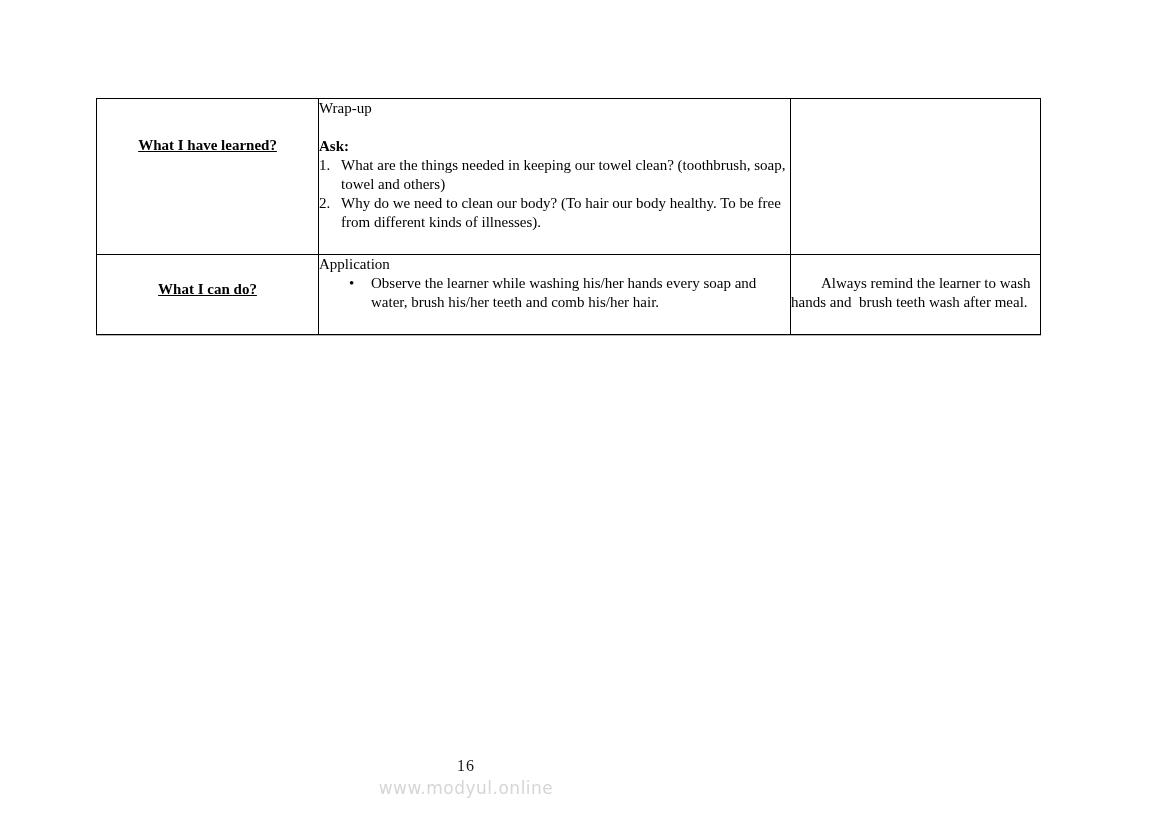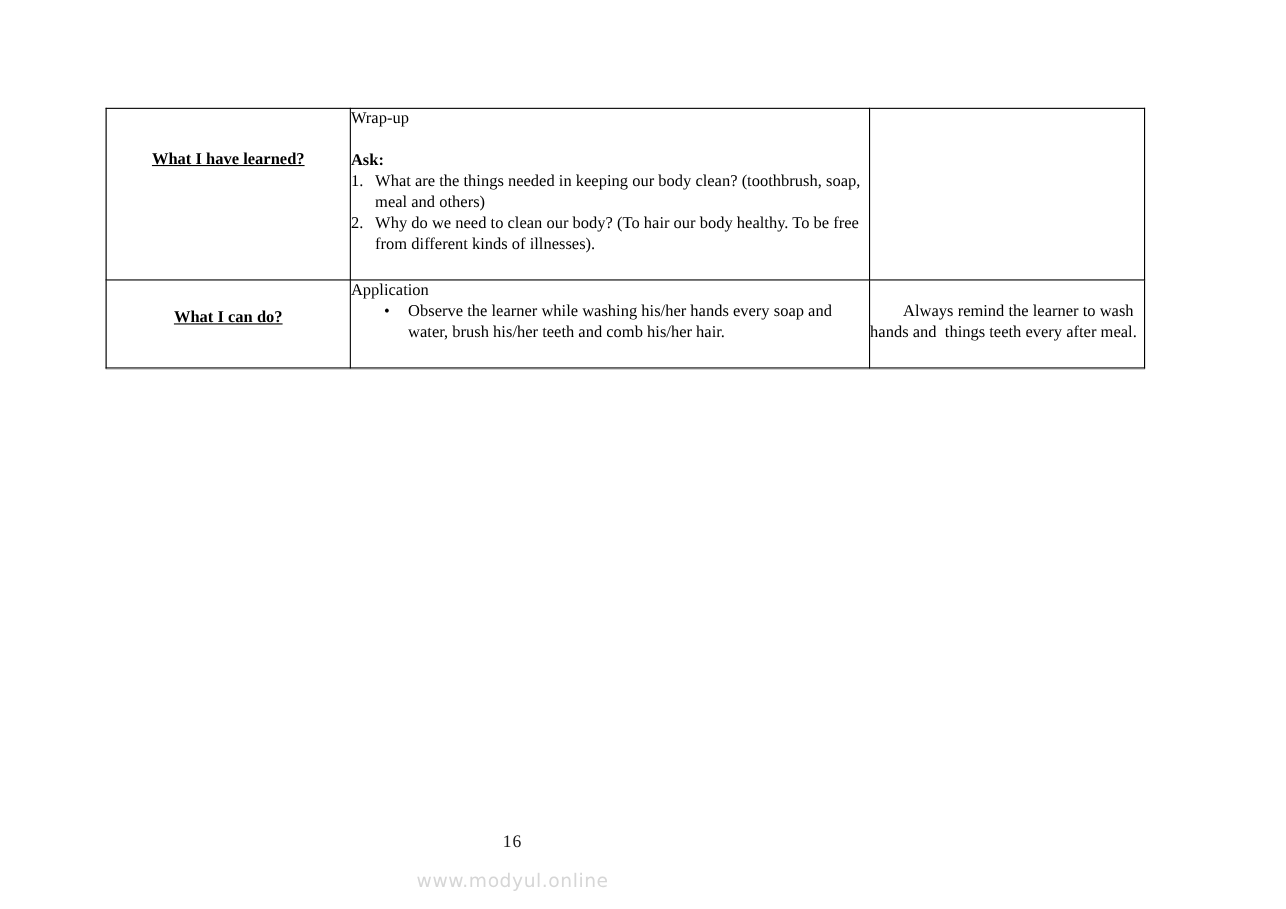--- a/index.html
+++ b/index.html
@@ -80,21 +80,21 @@
     top: 757px;
     width: 932px;
     text-align: center;
   }
   .page-number {
     font-size: 16px;
     letter-spacing: 1px;
     color: #1a1a1a;
   }
   .watermark {
-    margin-top: 16px;
+    margin-top: 3px;
     font-family: "DejaVu Sans", sans-serif;
     font-size: 17px;
     letter-spacing: 0.5px;
     color: #d6d6d6;
   }
 </style>
 </head>
 <body>
 
 <div class="page">
@@ -110,21 +110,21 @@
         <tr class="row-learned">
       <td class="label-cell pad-lg">
         <span>What I have learned?</span>
       </td>
       <td class="content-cell">
         <div>Wrap-up</div>
         <div class="blank-line"></div>
         <div class="bold">Ask:</div>
         <div class="list-item">
           <span class="num">1.</span>
-          <span class="itext">What are the things needed in keeping our body clean? (toothbrush, soap, meal and others)</span>
+          <span class="itext">What are the things needed in keeping our towel clean? (toothbrush, soap, towel and others)</span>
         </div>
         <div class="list-item">
           <span class="num">2.</span>
           <span class="itext">Why do we need to clean our body? (To hair our body healthy. To be free from different kinds of illnesses).</span>
         </div>
       </td>
       <td class="note-cell">
         <span></span>
       </td>
     </tr>
@@ -134,21 +134,21 @@
         <span>What I can do?</span>
       </td>
       <td class="content-cell">
         <div>Application</div>
         <div class="bullet-item">
           <span class="bullet">•</span>
           <span class="itext">Observe the learner while washing his/her hands every soap and water, brush his/her teeth and comb his/her hair.</span>
         </div>
       </td>
       <td class="note-cell">
-        <span>Always remind the learner to wash hands and  things teeth every after meal.</span>
+        <span>Always remind the learner to wash hands and  brush teeth wash after meal.</span>
       </td>
     </tr>
   </tbody>
     </table>
 
   <div class="footer">
     <div class="page-number">16</div>
     <div class="watermark">www.modyul.online</div>
   </div>
 

